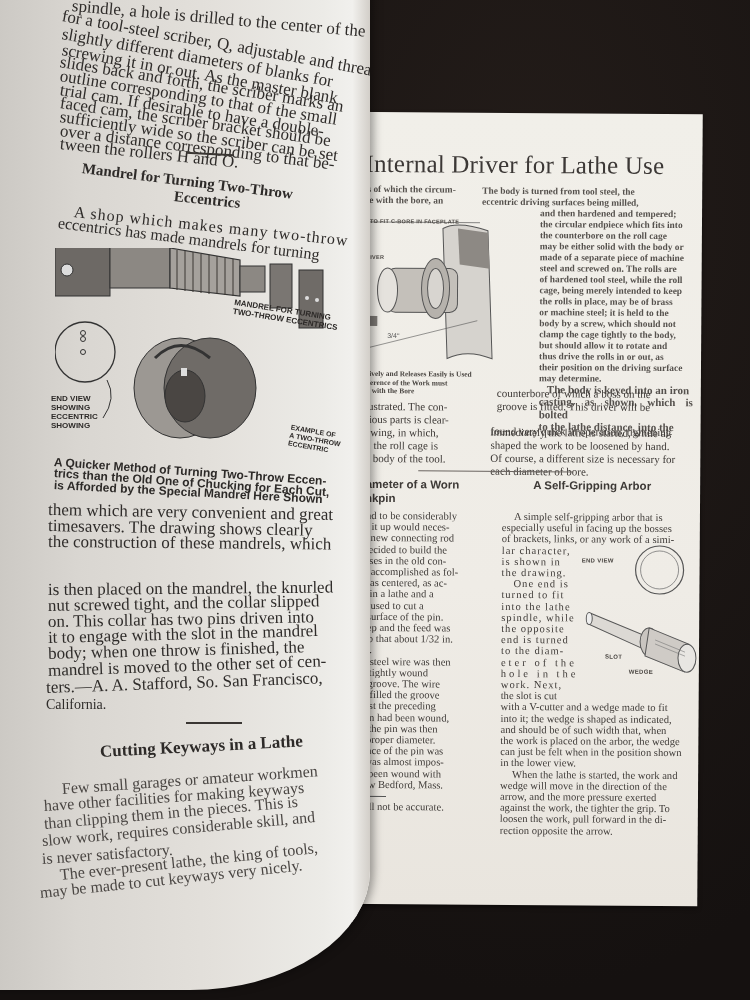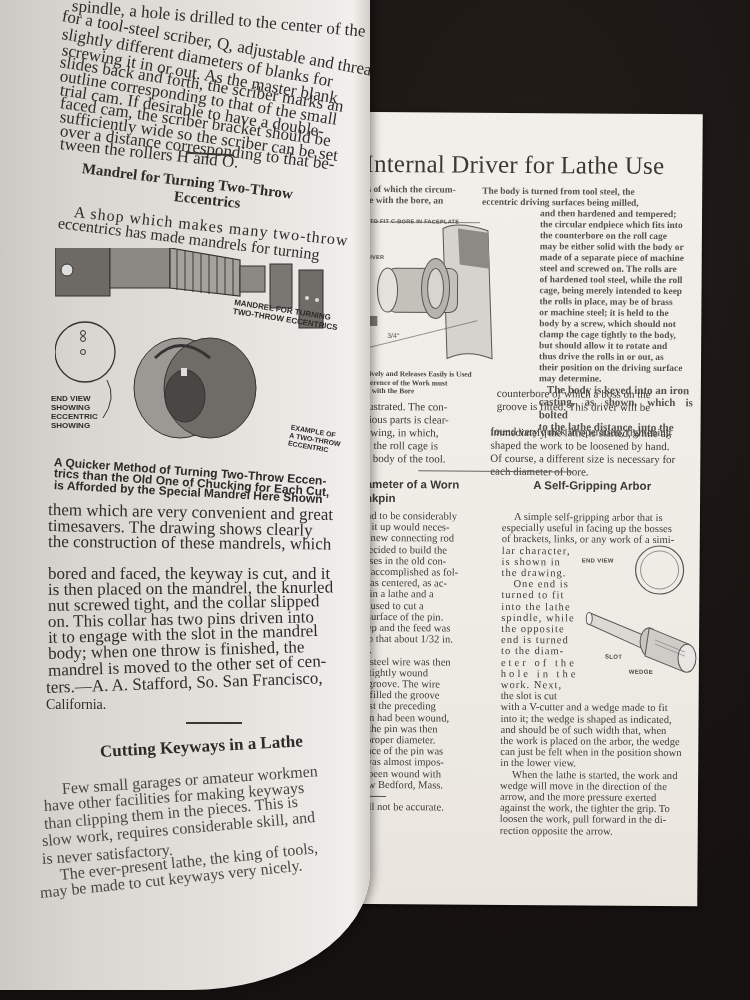--- a/index.html
+++ b/index.html
@@ -315,21 +315,20 @@
       </div>
     </div>
 
     <div class="lp-cap" style="left:54px;top:455px;transform:rotate(4deg);font-family:'Liberation Sans',sans-serif;font-size:12px">A Quicker Method of Turning Two-Throw Eccen-</div>
     <div class="lp-cap" style="left:54px;top:466px;transform:rotate(4deg);font-family:'Liberation Sans',sans-serif;font-size:12px">trics than the Old One of Chucking for Each Cut,</div>
     <div class="lp-cap" style="left:54px;top:478px;transform:rotate(3deg);font-family:'Liberation Sans',sans-serif;font-size:12px">is Afforded by the Special Mandrel Here Shown</div>
 
     <div class="lp-line" style="left:48px;top:500px;font-size:17px;transform:rotate(1deg)">them which are very convenient and great</div>
     <div class="lp-line" style="left:48px;top:516px;font-size:17px;transform:rotate(1deg)">timesavers. The drawing shows clearly</div>
     <div class="lp-line" style="left:48px;top:532px;font-size:17px;transform:rotate(0.5deg)">the construction of these mandrels, which</div>
-    <div class="lp-line" style="left:48px;top:564px;font-size:17px">bored and faced, the keyway is cut, and it</div>
     <div class="lp-line" style="left:48px;top:580px;font-size:17px;transform:rotate(-0.5deg)">is then placed on the mandrel, the knurled</div>
     <div class="lp-line" style="left:48px;top:596px;font-size:17px;transform:rotate(-1deg)">nut screwed tight, and the collar slipped</div>
     <div class="lp-line" style="left:48px;top:612px;font-size:17px;transform:rotate(-1deg)">on. This collar has two pins driven into</div>
     <div class="lp-line" style="left:48px;top:628px;font-size:17px;transform:rotate(-1.5deg)">it to engage with the slot in the mandrel</div>
     <div class="lp-line" style="left:48px;top:644px;font-size:17px;transform:rotate(-1.5deg)">body; when one throw is finished, the</div>
     <div class="lp-line" style="left:48px;top:661px;font-size:17px;transform:rotate(-2deg)">mandrel is moved to the other set of cen-</div>
     <div class="lp-line" style="left:46px;top:678px;font-size:17px;transform:rotate(-2deg)">ters.—A. A. Stafford, So. San Francisco,</div>
     <div class="lp-line" style="left:46px;top:697px;font-size:14px">California.</div>
 
     <div class="lp-rule" style="left:186px;top:722px;width:56px"></div>

